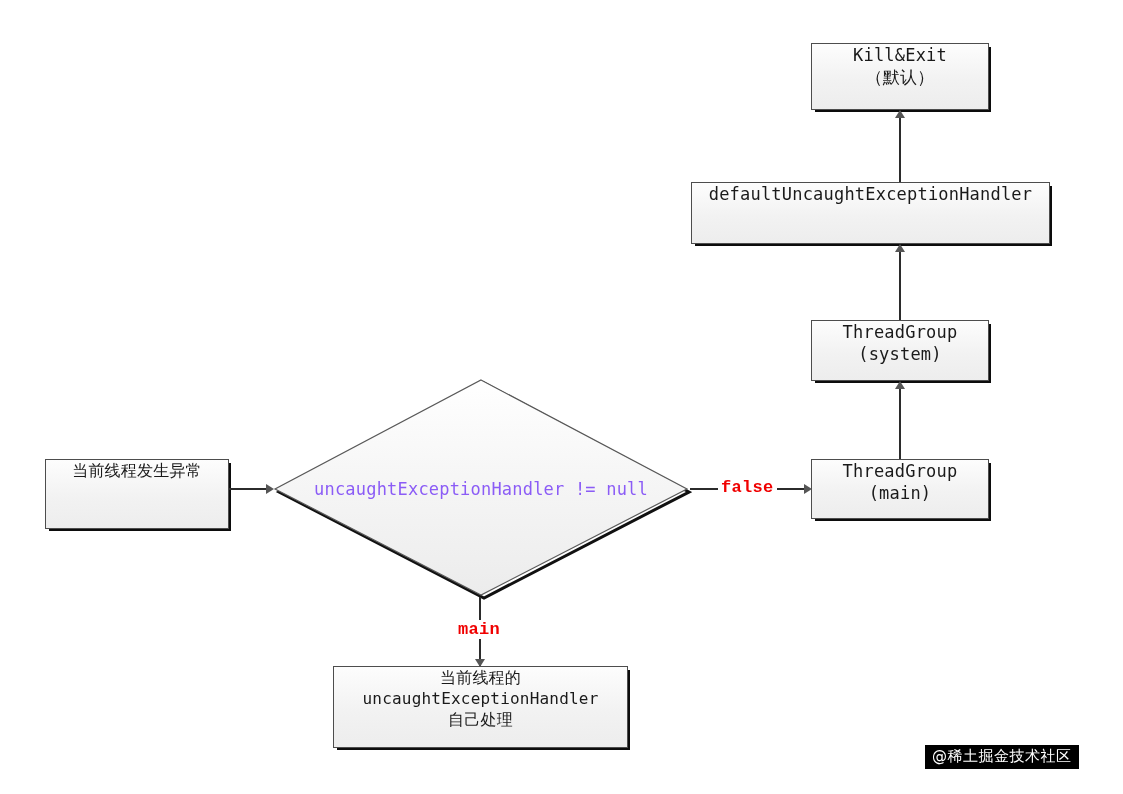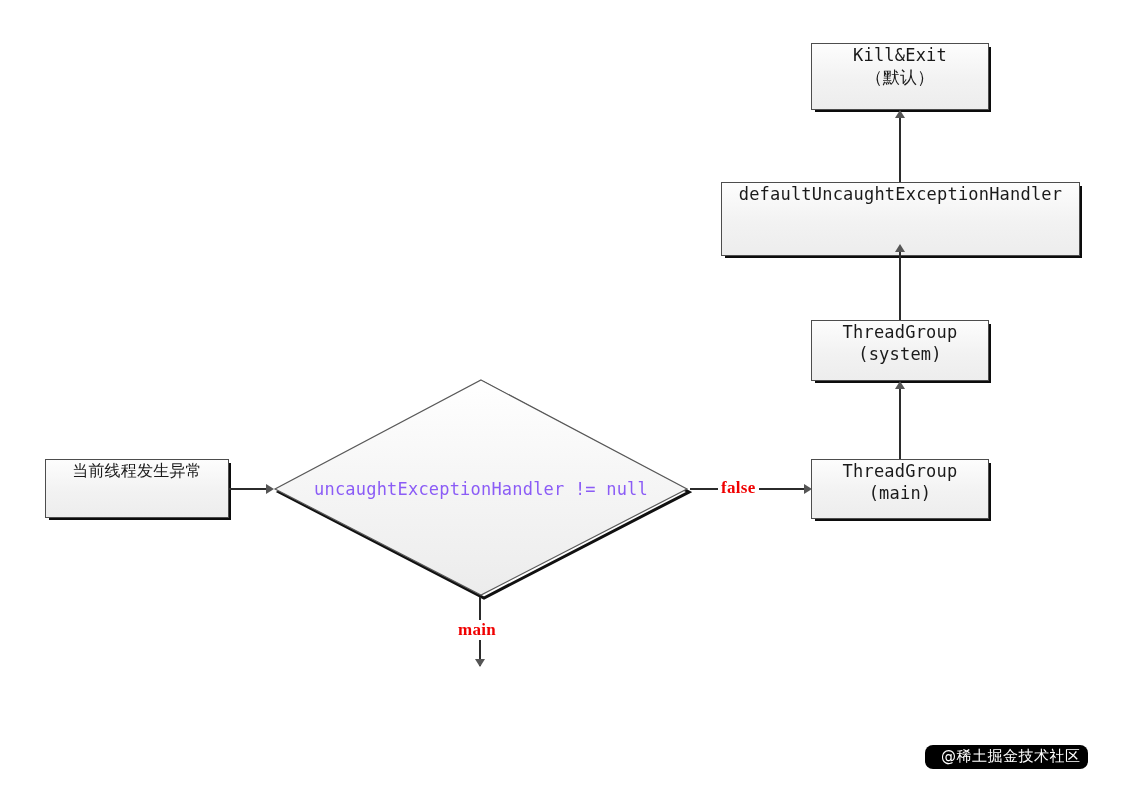--- a/index.html
+++ b/index.html
@@ -85,77 +85,76 @@
   .arrow.right {
     border-top: 5px solid transparent;
     border-bottom: 5px solid transparent;
     border-left: 8px solid #555555;
   }
 
   
   .edge-label {
     position: absolute;
     color: #f00000;
-    font-family: Liberation Serif, serif;
+    font-family: Liberation Mono, monospace;
     font-size: 17px;
     font-weight: bold;
     background: #ffffff;
     padding: 0 3px;
     letter-spacing: 0.3px;
     white-space: nowrap;
   }
 
   
   #watermark {
     position: absolute;
     background: #000000;
     color: #ffffff;
     font-family: "DejaVu Sans", "Liberation Sans", sans-serif;
     font-size: 15px;
-    padding: 3px 7px 4px 16px;
+    padding: 3px 7px 4px 7px;
     letter-spacing: 0.5px;
     line-height: 1.1;
     white-space: nowrap;
-    border-radius: 8px;
   }
 </style>
 </head>
 <body>
 
 <div id="canvas">
 
   <div class="node" style="left:811px; top:43px; width:178px; height:67px;">
     <span class="txt">Kill&amp;Exit
 （默认）</span>
   </div>
 
   <div class="conn v" style="left:899px; top:117px; height:65px;"></div>
   <div class="arrow up" style="left:895px; top:110px;"></div>
 
-  <div class="node" style="left:721px; top:182px; width:359px; height:74px;">
+  <div class="node" style="left:691px; top:182px; width:359px; height:62px;">
     <span class="txt">defaultUncaughtExceptionHandler</span>
   </div>
 
   <div class="conn v" style="left:899px; top:251px; height:69px;"></div>
   <div class="arrow up" style="left:895px; top:244px;"></div>
 
   <div class="node" style="left:811px; top:320px; width:178px; height:61px;">
     <span class="txt">ThreadGroup
 (system)</span>
   </div>
 
   <div class="conn v" style="left:899px; top:388px; height:71px;"></div>
   <div class="arrow up" style="left:895px; top:381px;"></div>
 
   <div class="node" style="left:811px; top:459px; width:178px; height:60px;">
     <span class="txt">ThreadGroup
 (main)</span>
   </div>
 
-  <div class="node" style="left:45px; top:459px; width:184px; height:59px; font-family:'DejaVu Sans','Liberation Sans',sans-serif; font-size:16px;">
+  <div class="node" style="left:45px; top:459px; width:184px; height:70px; font-family:'DejaVu Sans','Liberation Sans',sans-serif; font-size:16px;">
     <span class="txt">当前线程发生异常</span>
   </div>
 
   <div class="conn h" style="left:229px; top:488px; width:39px;"></div>
   <div class="arrow right" style="left:266px; top:484px;"></div>
 
   <div class="diamond-wrap" style="left:270px; top:378px; width:422px; height:222px;">
     <svg class="diamond-shape" viewBox="0 0 422 222" preserveAspectRatio="none">
       <defs>
         <linearGradient id="dgrad" x1="0" y1="0" x2="0" y2="1">
@@ -171,18 +170,23 @@
   </div>
 
   <div class="conn h" style="left:690px; top:488px; width:118px;"></div>
   <div class="arrow right" style="left:804px; top:484px;"></div>
   <div class="edge-label" style="left:718px; top:478px;">false</div>
 
   <div class="conn v" style="left:479px; top:597px; height:69px;"></div>
   <div class="arrow down" style="left:475px; top:659px;"></div>
   <div class="edge-label" style="left:455px; top:620px;">main</div>
 
+  <div class="node" style="left:333px; top:666px; width:295px; height:82px; font-size:16px;">
+    <span class="txt">当前线程的
+uncaughtExceptionHandler
+自己处理</span>
+  </div>
 
   <div id="watermark" style="left:925px; top:745px;">
     <span>@稀土掘金技术社区</span>
   </div>
 
 </div>
 
 </body></html>

